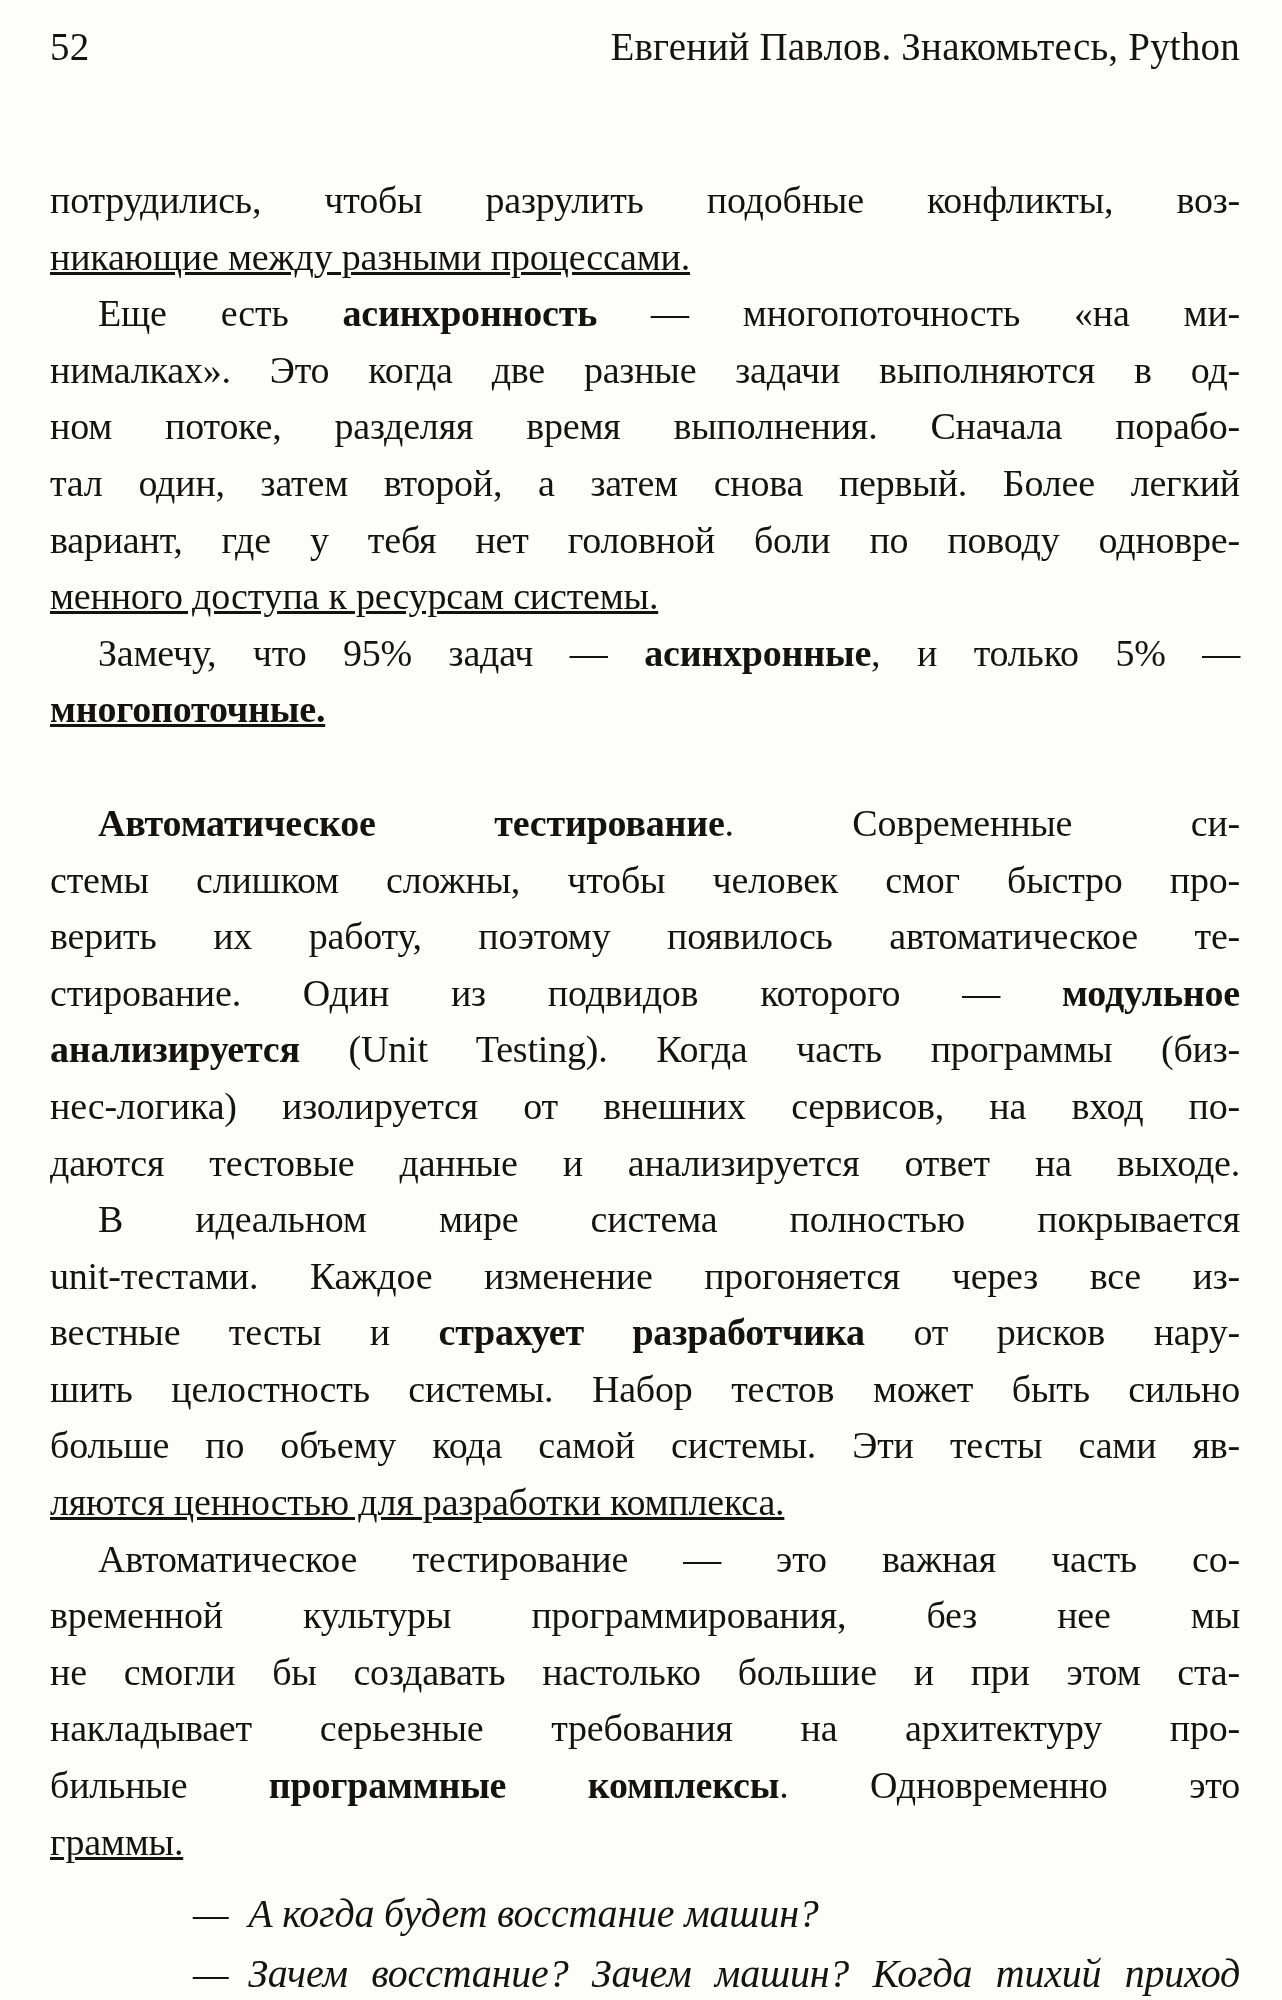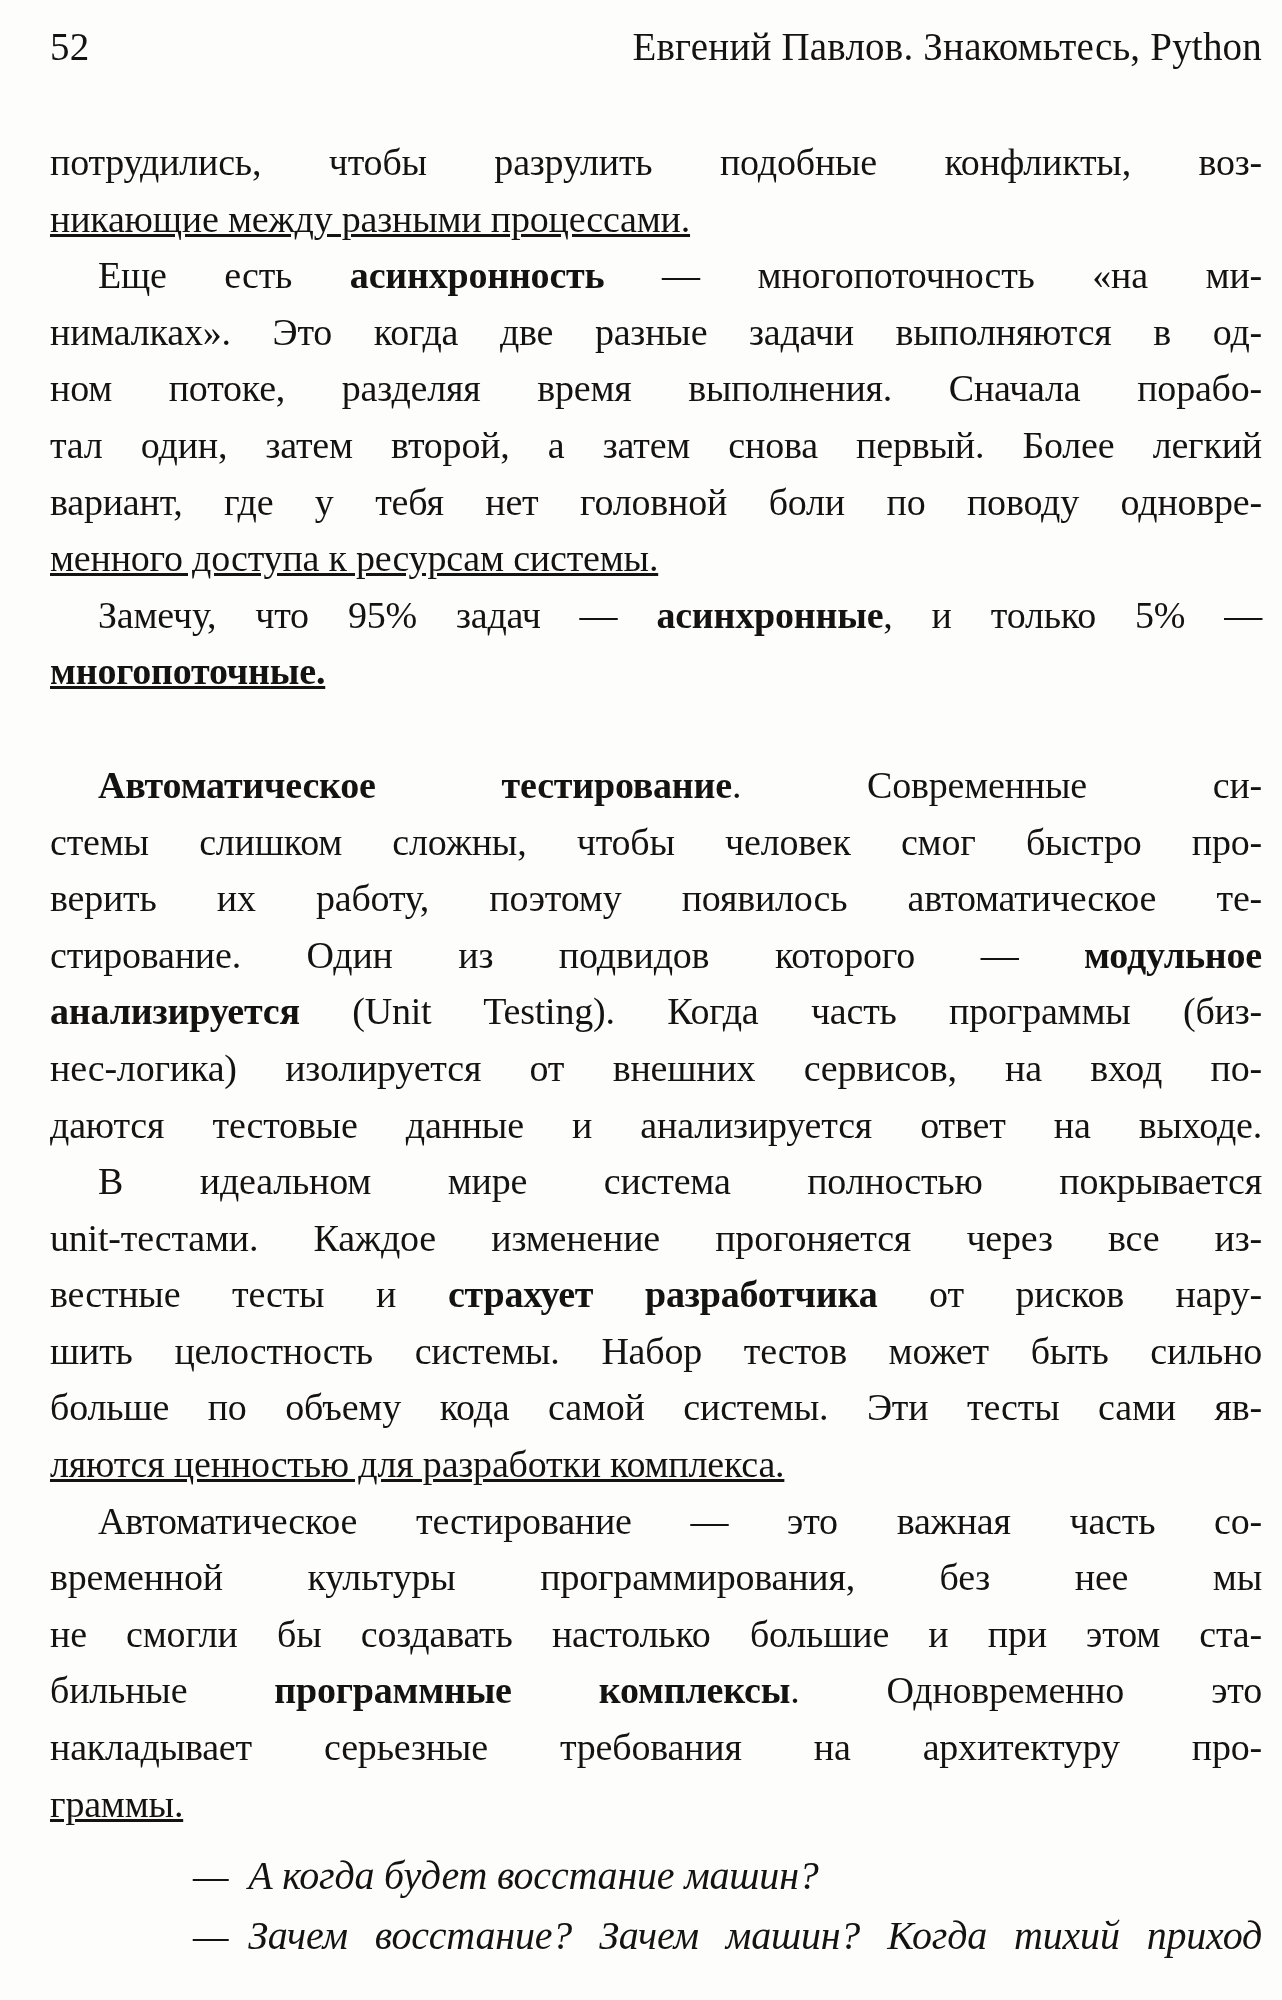--- a/index.html
+++ b/index.html
@@ -8,33 +8,33 @@
     font-family: "Liberation Serif", "DejaVu Serif", serif;
   }
   .page {
     position: relative;
     width: 1282px;
     height: 2000px;
     margin: 0 auto;
     background: #fdfdfb;
     color: #151311;
     box-sizing: border-box;
-    padding: 26px 20px 0 50px;
+    padding: 26px 42px 0 50px;
     overflow: hidden;
   }
   .header {
     display: flex;
     justify-content: space-between;
     align-items: baseline;
     font-size: 39px;
     line-height: 42px;
     letter-spacing: 0.2px;
   }
   .body-text {
-    margin-top: 66px;
+    margin-top: 104px;
     font-size: 38px;
     line-height: 56.6px;
     letter-spacing: -0.2px;
   }
   .para { margin: 0; }
   .para.spaced { margin-top: 57px; }
   .line {
     text-align: justify;
     text-align-last: justify;
   }
@@ -91,22 +91,22 @@
         <div class="line"><span>unit-тестами. Каждое изменение прогоняется через все из-</span></div>
         <div class="line"><span>вестные тесты и </span><span class="bold">страхует разработчика</span><span> от рисков нару-</span></div>
         <div class="line"><span>шить целостность системы. Набор тестов может быть сильно</span></div>
         <div class="line"><span>больше по объему кода самой системы. Эти тесты сами яв-</span></div>
         <div class="line noFill"><span>ляются ценностью для разработки комплекса.</span></div>
       </div>
       <div class="para indent">
         <div class="line"><span>Автоматическое тестирование — это важная часть со-</span></div>
         <div class="line"><span>временной культуры программирования, без нее мы</span></div>
         <div class="line"><span>не смогли бы создавать настолько большие и при этом ста-</span></div>
+        <div class="line"><span>накладывает серьезные требования на архитектуру про-</span></div>
         <div class="line"><span>бильные </span><span class="bold">программные комплексы</span><span>. Одновременно это</span></div>
-        <div class="line"><span>накладывает серьезные требования на архитектуру про-</span></div>
         <div class="line noFill"><span>граммы.</span></div>
       </div>
     </div>
   <div class="dialogue">
       <div class="line">— А когда будет восстание машин?</div>
       <div class="line fill">— Зачем восстание? Зачем машин? Когда тихий приход</div>
     </div>
 </div>
 
 </body></html>

